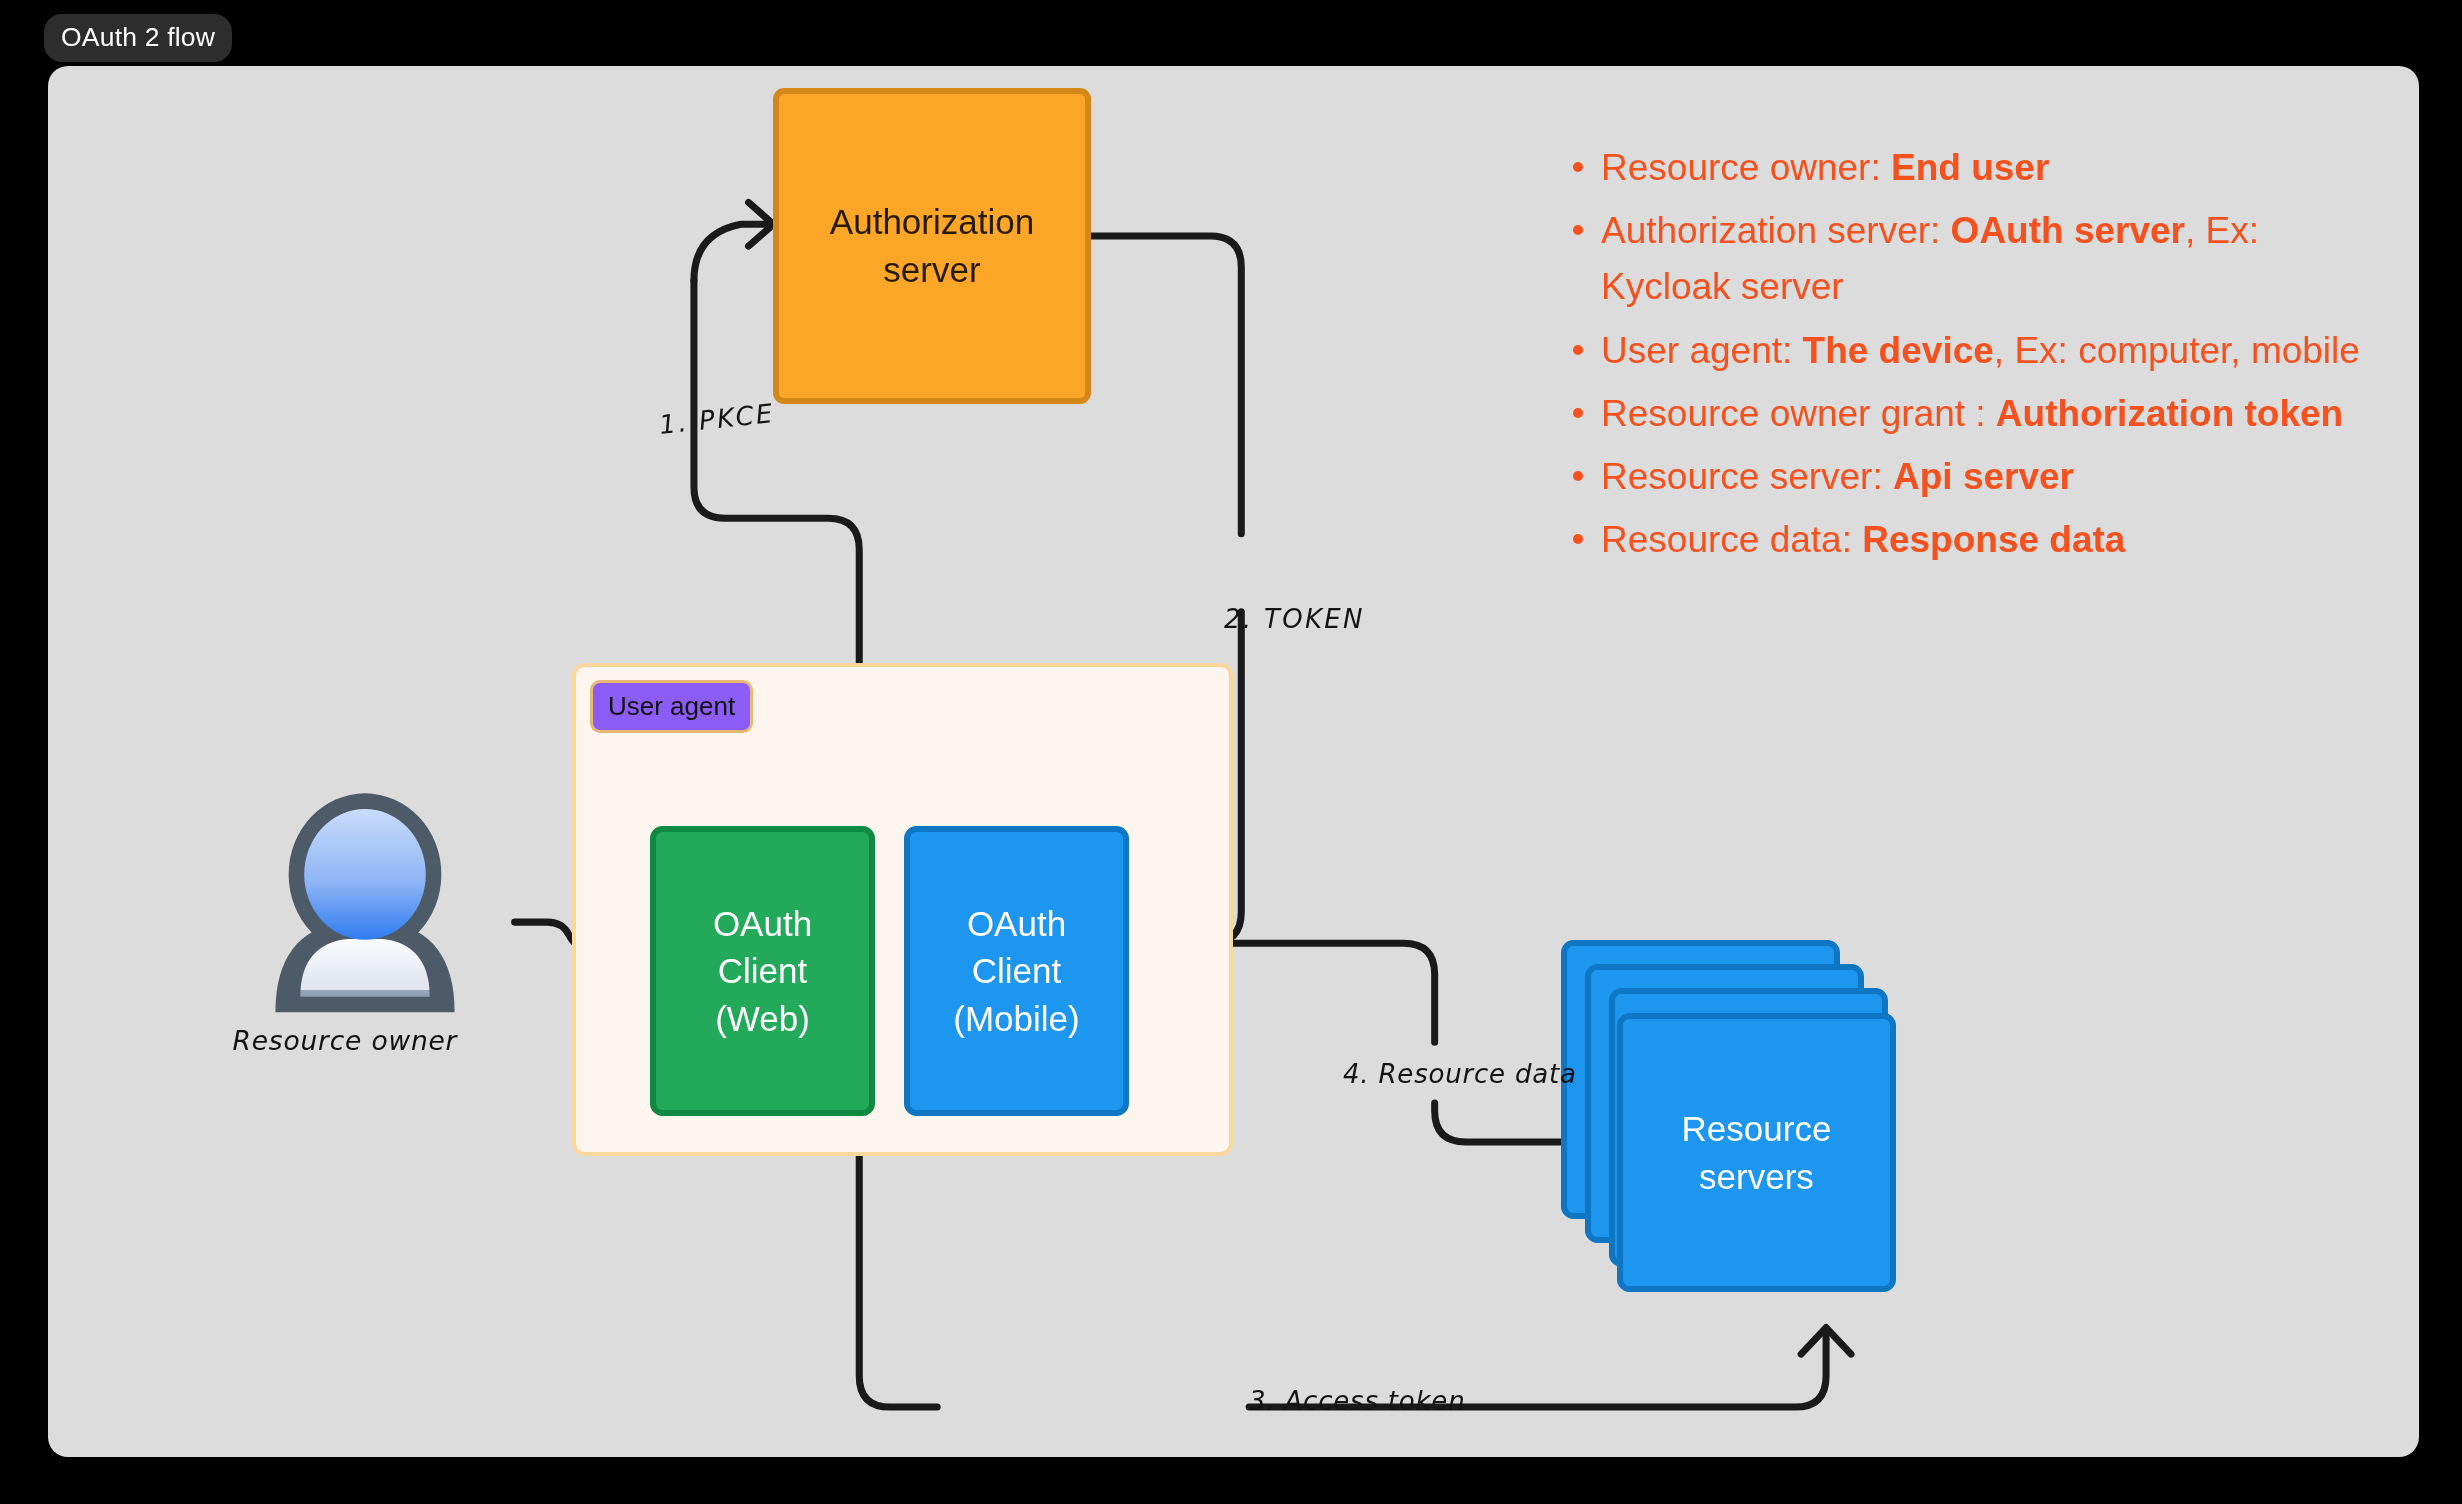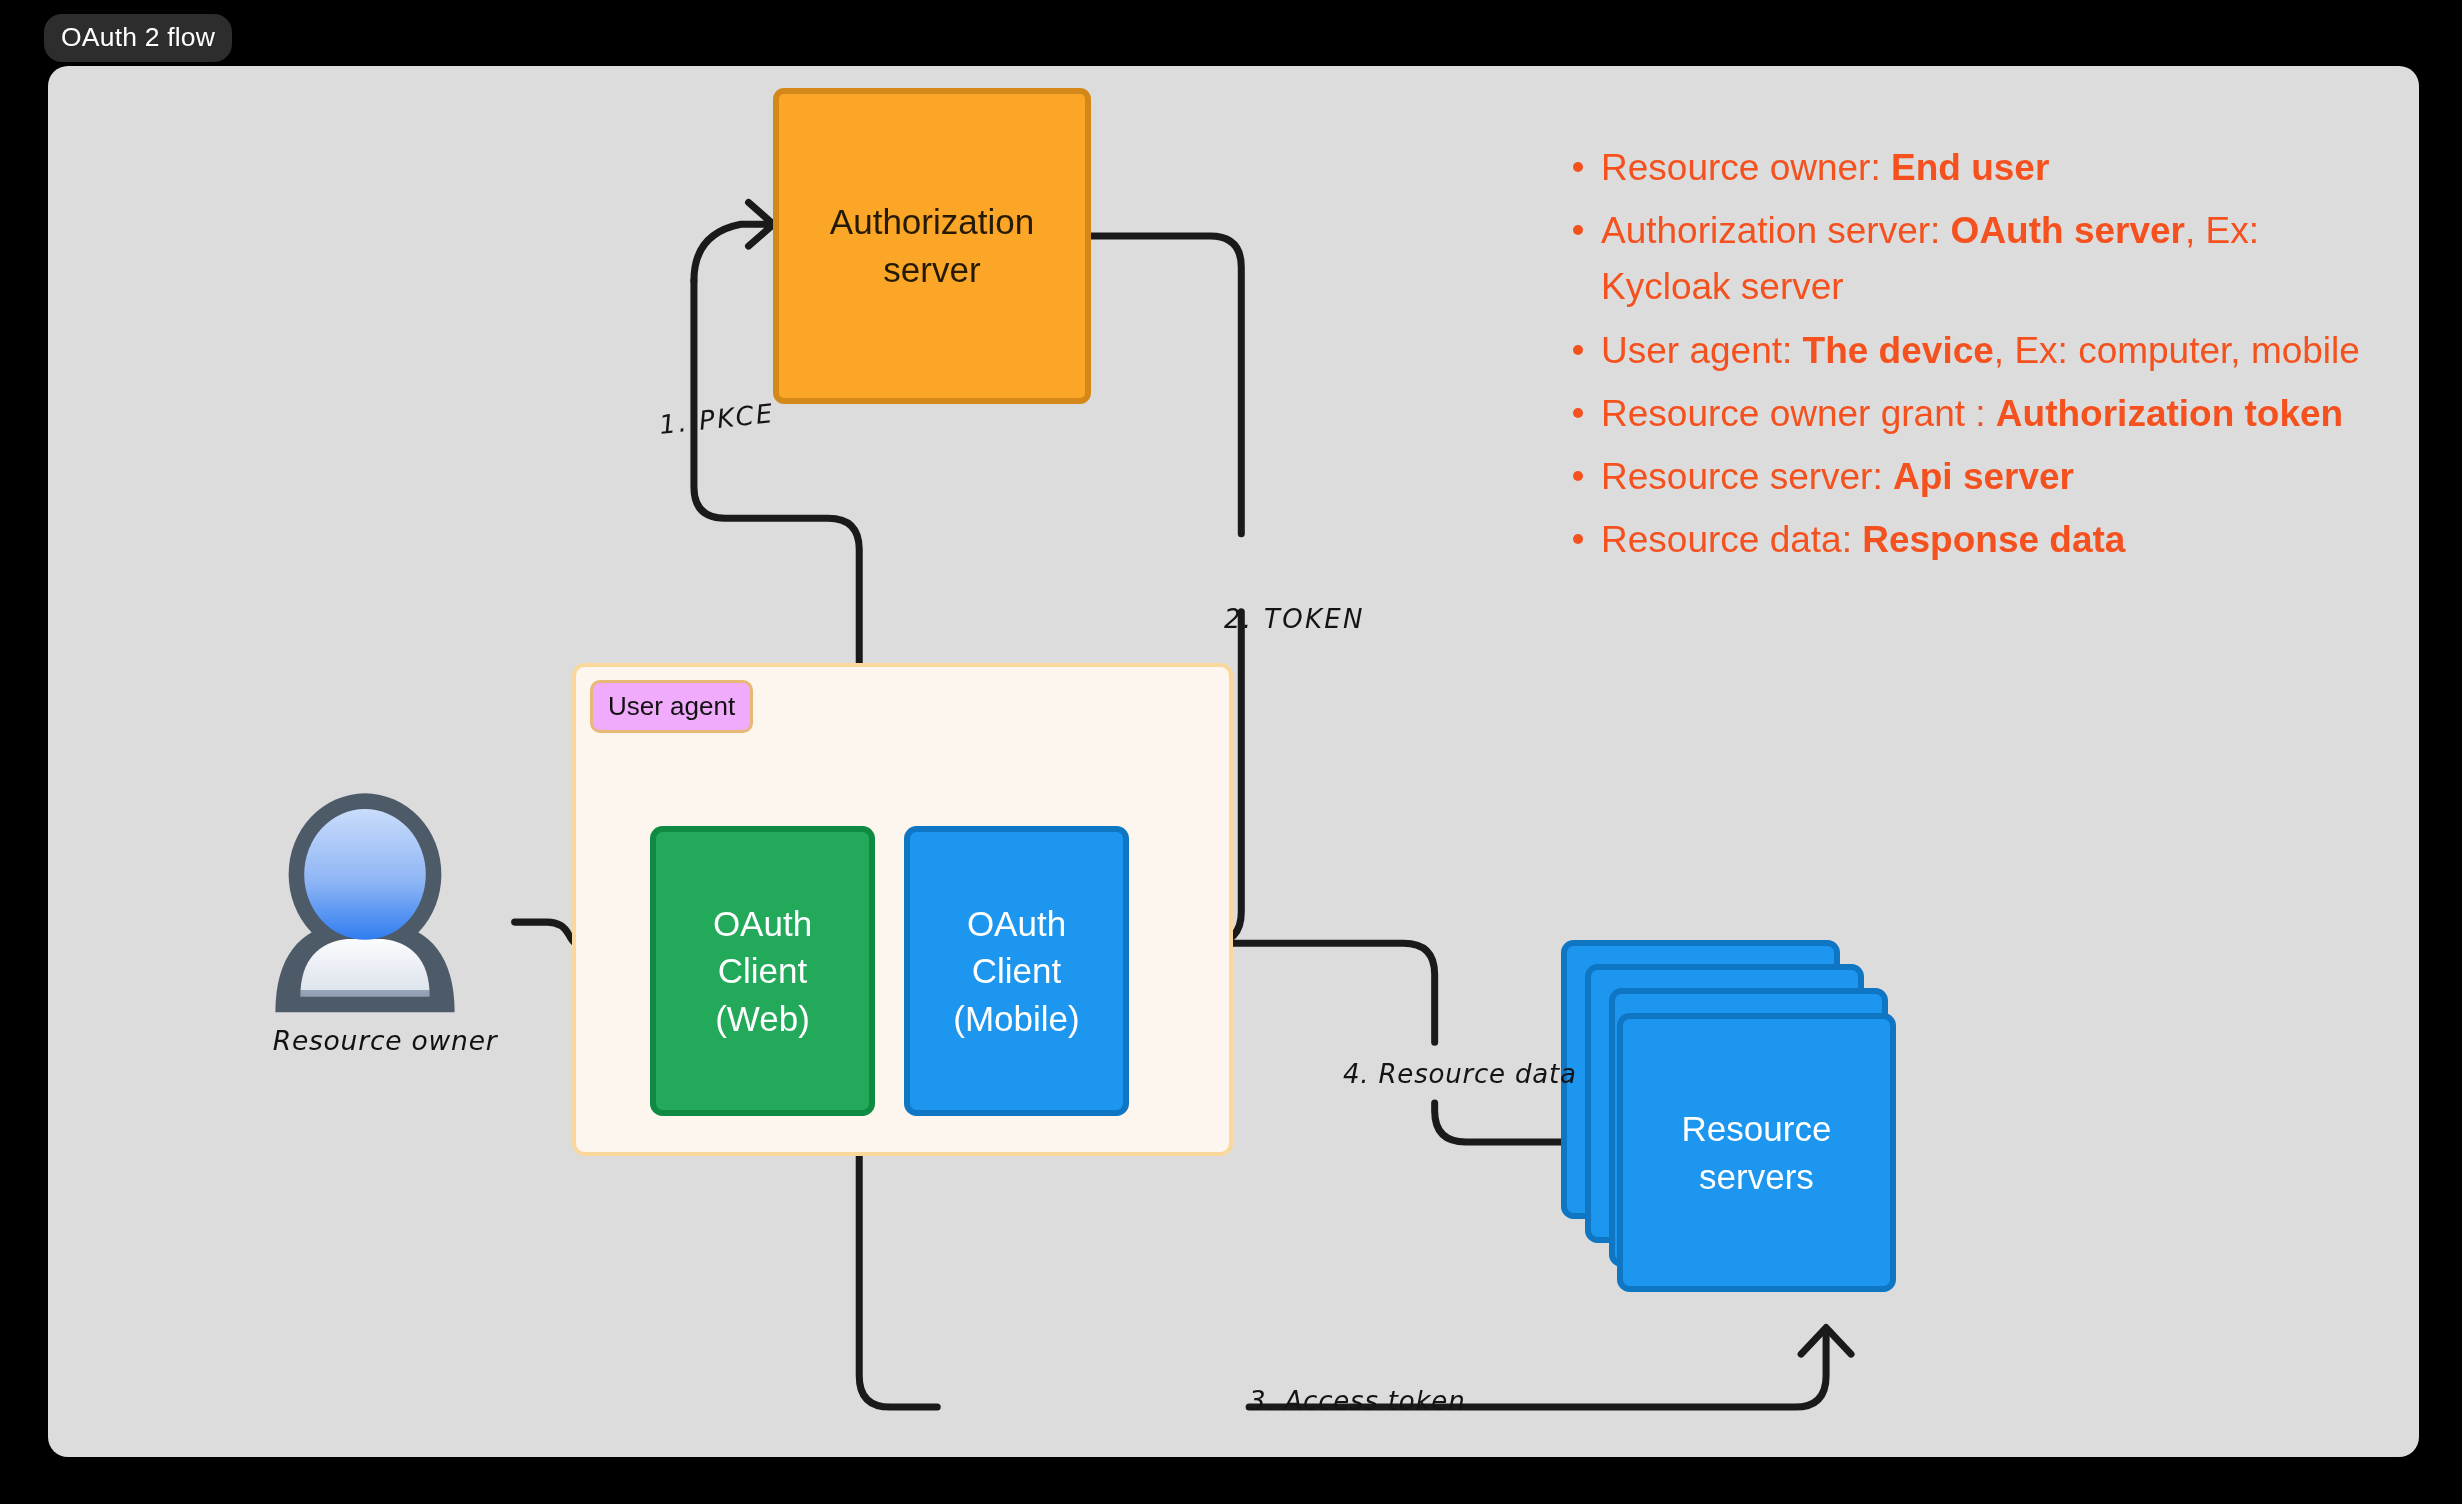--- a/index.html
+++ b/index.html
@@ -99,21 +99,21 @@
     height: 493px;
     background: #fdf6ef;
     border: 4.7px solid #fad79a;
     border-radius: 12.5px;
     box-sizing: border-box;
   }
   #user-agent-badge {
     position: absolute;
     left: 14px;
     top: 12.5px;
-    background: #f0abfc;
+    background: #8b5cf6;
     border: 3.1px solid #e8b877;
     border-radius: 10px;
     color: #111111;
     font-size: 26px;
     line-height: 1;
     padding: 10px 15px 11.7px 15px;
     white-space: nowrap;
     box-sizing: border-box;
   }
 
@@ -181,21 +181,21 @@
     position: absolute;
     left: 0; top: 0;
     width: 226px;
     height: 226px;
   }
   #resource-owner-label {
     position: absolute;
     left: -19.5px;
     top: 234px;
     width: 265px;
-    text-align: right;
+    text-align: left;
     font-family: "DejaVu Sans", sans-serif;
     font-style: italic;
     font-size: 26.5px;
     color: #111111;
     white-space: nowrap;
     letter-spacing: 0.8px;
   }
 
   
   .edge-label {

